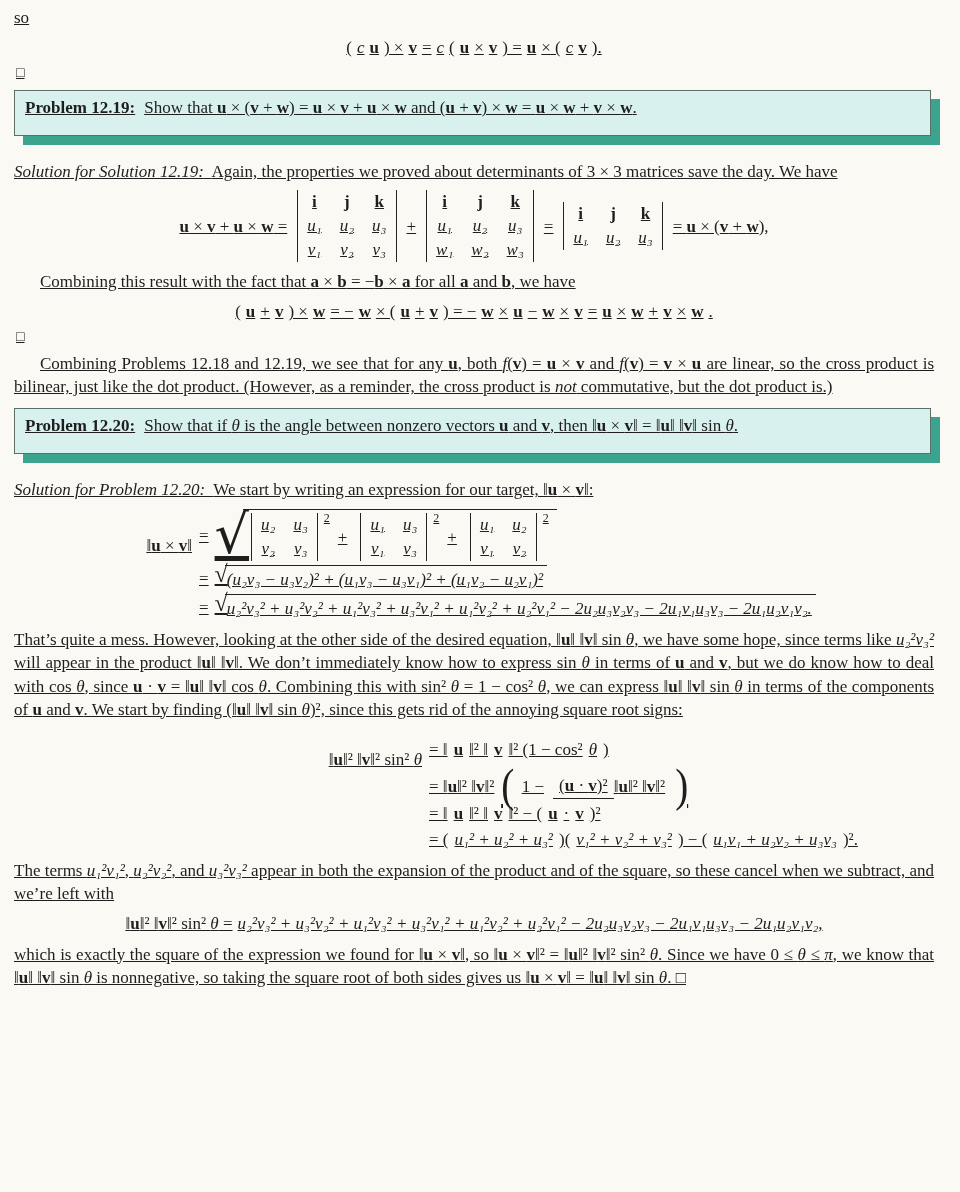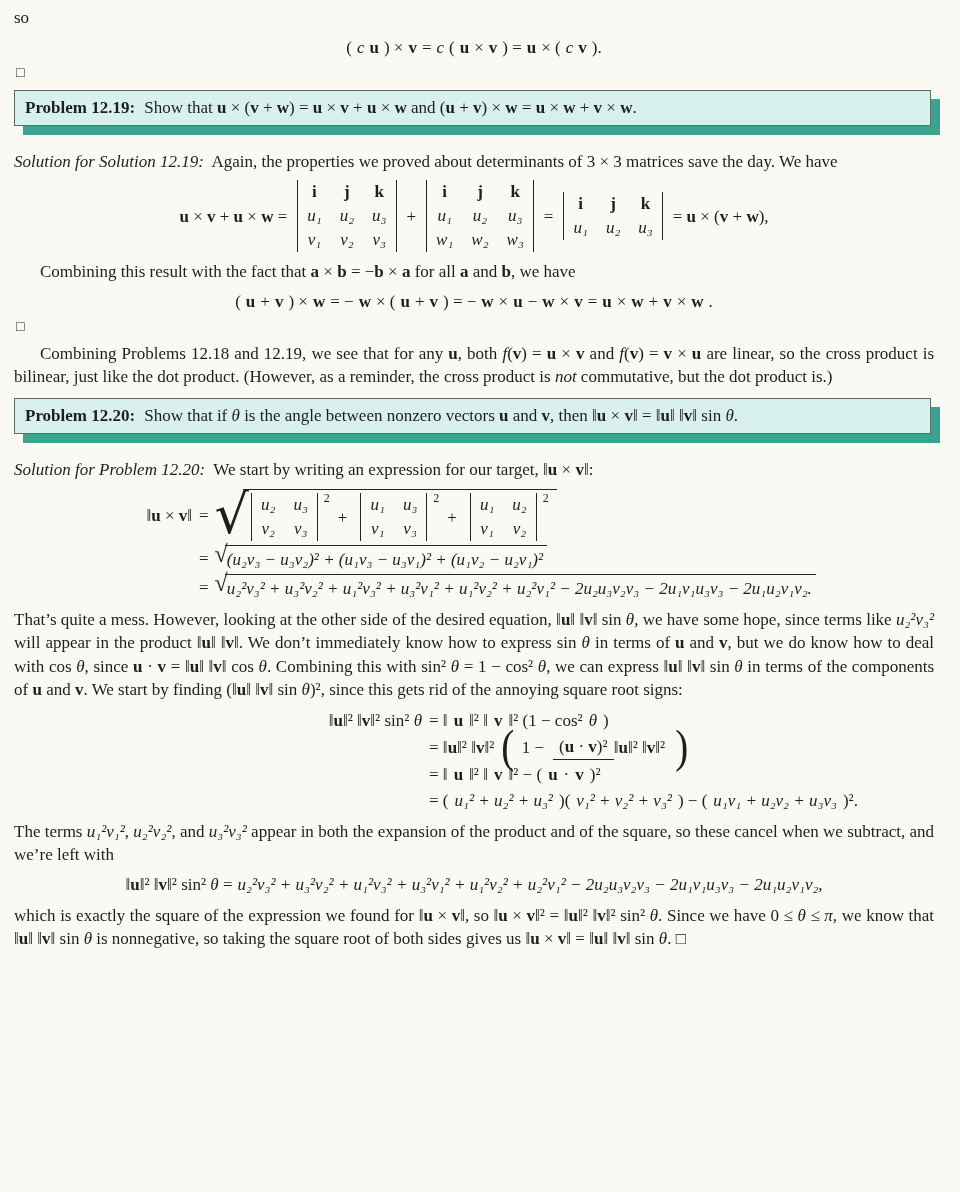--- a/index.html
+++ b/index.html
@@ -5,48 +5,49 @@
   html, body { margin:0; padding:0; }
   .page {
     width:960px; height:1192px; box-sizing:border-box;
     background: var(--page_bg, #faf9f4);
     color: var(--text, #1e1e1e);
     font-family:"Liberation Serif","DejaVu Serif",serif;
     font-size:17px; line-height:1.36;
     padding:6px 26px 4px 14px;
     overflow:hidden;
     text-align:justify;
+    text-decoration:underline;
   }
   .para { margin:0; }
   .indent { text-indent:26px; }
   .mt6 { margin-top:6px; } .mt10 { margin-top:10px; } .mt12 { margin-top:8px; }
   .sol-lead { font-style:italic; }
   .qed { margin:2px 0 4px 2px; font-size:14px; line-height:1; }
 
   .eq-center { display:flex; justify-content:center; align-items:center; gap:5px; margin:7px 0; text-align:left; text-indent:0; }
 
   .problem-box {
     position:relative;
     background:var(--box_bg, #d8f1ee);
     border:1px solid #5c6e68;
     box-shadow:9px 9px 0 0 var(--box_shadow, #3ba48e);
-    padding:5px 10px 6px;
+    padding:5px 10px 16px;
     margin:10px 3px 24px 0;
     text-align:left; text-indent:0;
   }
   .problem-label { font-weight:700; margin-right:9px; }
 
   .matrix { display:inline-table; border-left:1.5px solid #222; border-right:1.5px solid #222; margin:0 5px; }
   .mrow { display:table-row; }
   .mcell { display:table-cell; padding:0 9px; text-align:center; font-style:italic; line-height:1.4; }
   .ijk .mrow:first-child .mcell { font-style:normal; font-weight:700; }
 
   .align-block { margin:8px 0; }
   .arow { display:flex; align-items:center; margin:3px 0; text-align:left; text-indent:0; }
-  .acol1 { text-align:right; flex:0 0 auto; }
+  .acol1 { text-align:right; flex:0 0 auto;margin-top:19px; }
   .w1 { width:116px; }
   .w2 { width:206px; }
   .acol2 { display:flex; align-items:center; gap:6px; padding-left:7px; }
 
   .sqrt { display:inline-flex; align-items:flex-start; }
   .sqrt-sign { font-size:24px; line-height:1; transform:translateY(-3px); margin-right:-3px; }
   .radicand { border-top:1.5px solid #222; padding:2px 4px 0 2px; }
   .mitalic { font-style:italic; }
 
   .sqrt-big { display:inline-flex; align-items:flex-start; }

